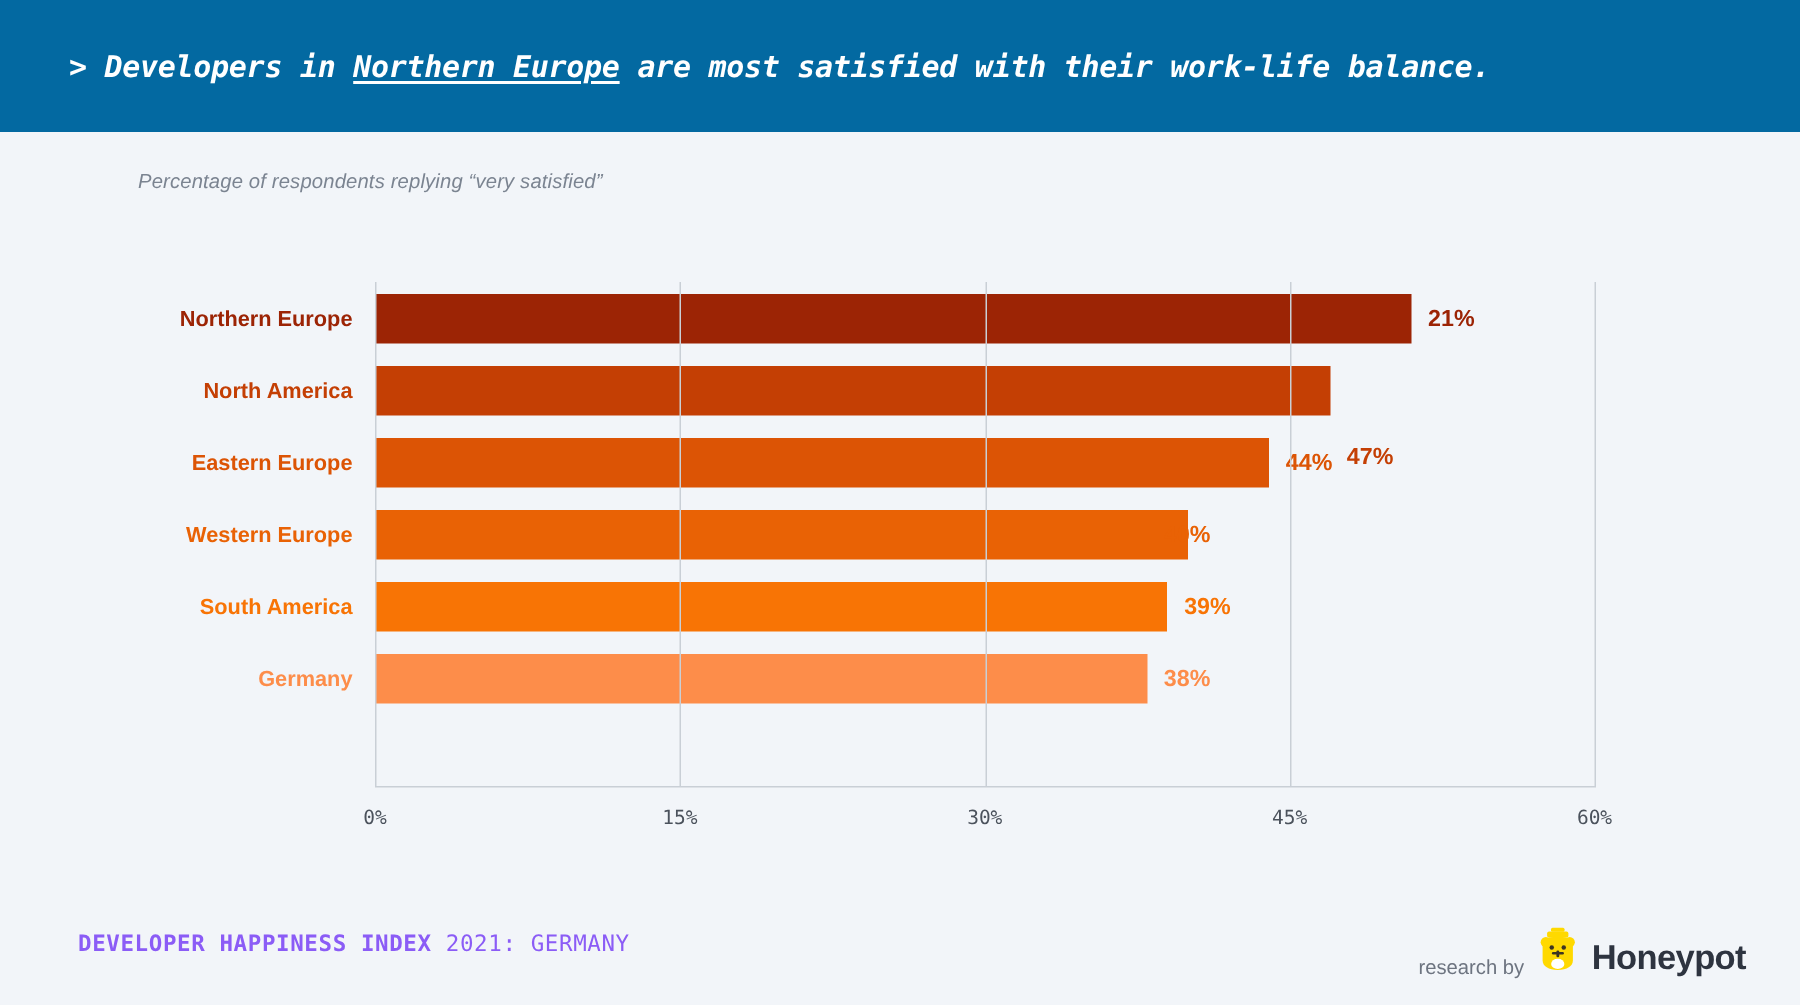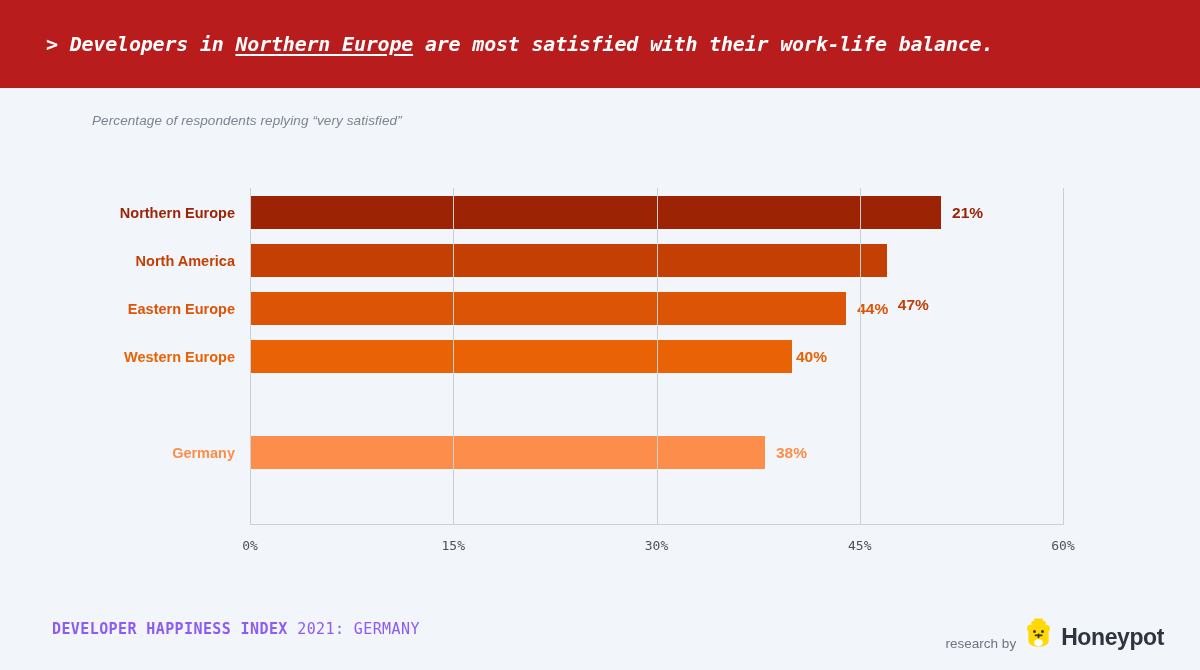--- a/index.html
+++ b/index.html
@@ -15,21 +15,21 @@
     position: relative;
   }
 
   
   .header-band {
     position: absolute;
     left: 0;
     top: 0;
     width: 1200px;
     height: 88px;
-    background: #b91c1c;
+    background: #0369a1;
     display: flex;
     align-items: center;
   }
   .headline {
     margin-left: 46px;
     color: #ffffff;
     font-family: "DejaVu Sans Mono", "Liberation Mono", monospace;
     font-size: 20px;
     font-weight: bold;
     font-style: italic;
@@ -185,21 +185,26 @@
         <div class="bar-value" style="left: 647.85px; color: rgb(196, 63, 4); margin-top: 44px;">47%</div>
       </div>
       <div class="row" style="top: 104px; width: 813px;">
         <div class="cat-label" style="color: rgb(220, 84, 5); right: 828px;">Eastern Europe</div>
         <div class="bar" style="width: 596.2px; background: rgb(220, 84, 5);"></div>
         <div class="bar-value" style="left: 607.2px; color: rgb(220, 84, 5);">44%</div>
       </div>
       <div class="row" style="top: 152px; width: 813px;">
         <div class="cat-label" style="color: rgb(233, 98, 5); right: 828px;">Western Europe</div>
         <div class="bar" style="width: 542px; background: rgb(233, 98, 5);"></div>
-        <div class="bar-value" style="left: 546px; color: rgb(233, 98, 5);">40%</div>
+        <div class="bar-value" style="left: 526px; color: rgb(233, 98, 5);">40%</div>
+      </div>
+      <div class="row" style="top: 200px; width: 813px;">
+        <div class="cat-label" style="color: rgb(248, 116, 5); right: 828px;">South America</div>
+        <div class="bar" style="width: 528.45px; background: rgb(248, 116, 5);"></div>
+        <div class="bar-value" style="left: 539.45px; color: rgb(248, 116, 5);">39%</div>
       </div>
       <div class="row" style="top: 248px; width: 813px;">
         <div class="cat-label" style="color: rgb(253, 141, 74); right: 828px;">Germany</div>
         <div class="bar" style="width: 514.9px; background: rgb(253, 141, 74);"></div>
         <div class="bar-value" style="left: 525.9px; color: rgb(253, 141, 74);">38%</div>
       </div>
       <div class="gridline" style="left: 0px;"></div>
       <div class="gridline" style="left: 203.25px;"></div>
       <div class="gridline" style="left: 406.5px;"></div>
       <div class="gridline" style="left: 609.75px;"></div>

